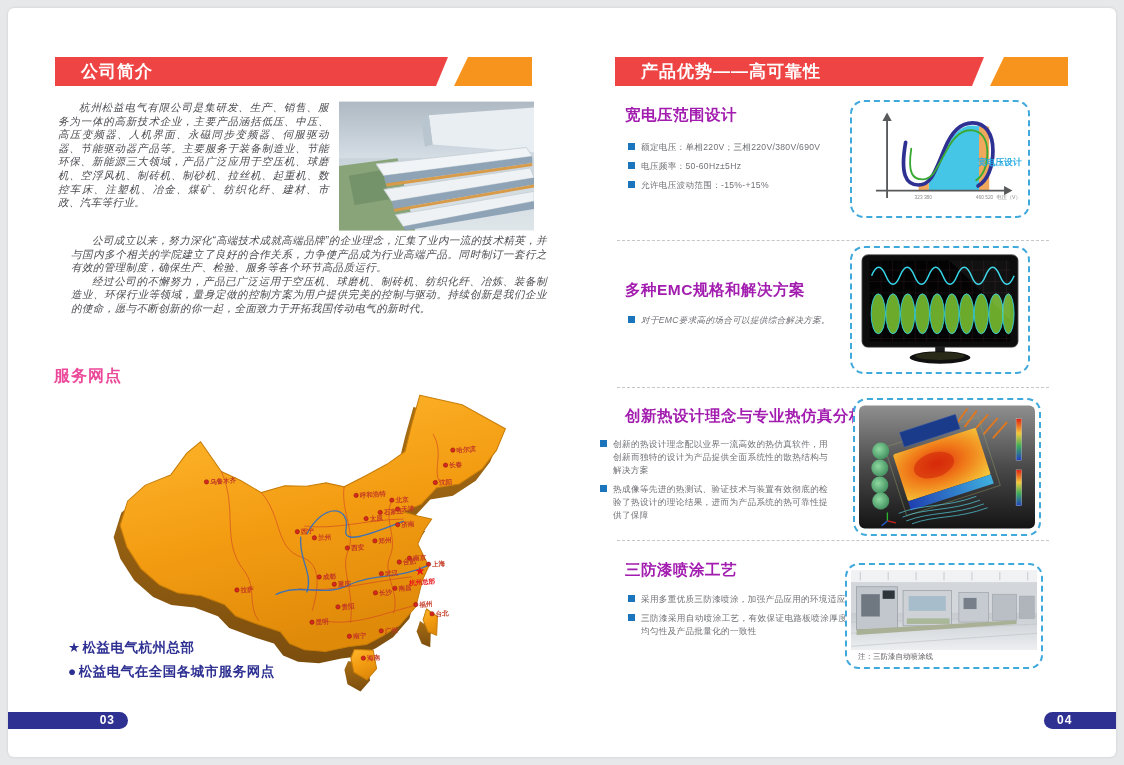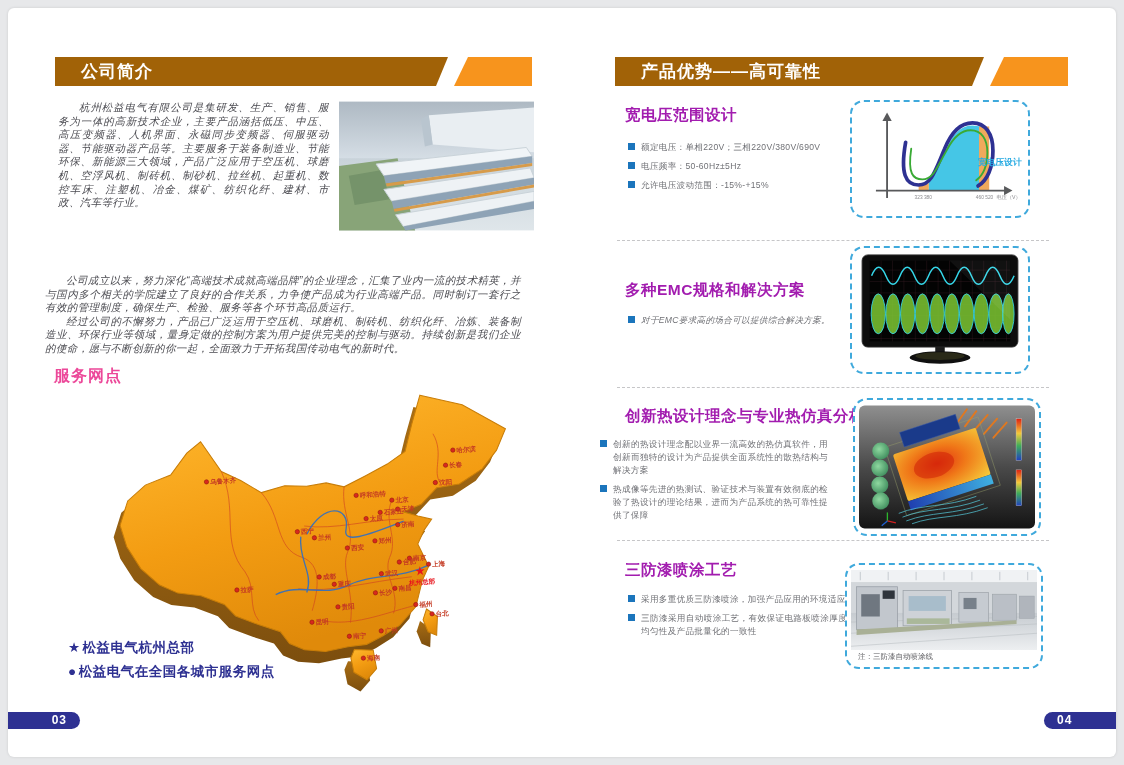--- a/index.html
+++ b/index.html
@@ -9,21 +9,21 @@
     position:relative;overflow:hidden;
   }
   .sheet{
     position:absolute;left:8px;top:8px;width:1108px;height:749px;
     background:#ffffff;border-radius:6px;box-shadow:0 0 3px rgba(0,0,0,.12);
   }
   .abs{position:absolute;}
   
   .hbar{display:flex;height:29px;}
   .hbar .bar-blue{
-    flex:1;background:#a16207;color:#fff;font-size:17px;font-weight:bold;
+    flex:1;background:#ef4444;color:#fff;font-size:17px;font-weight:bold;
     line-height:29px;padding-left:26px;letter-spacing:1px;
     clip-path:polygon(0 0,100% 0,calc(100% - 12px) 100%,0 100%);
   }
   .hbar .bar-orange{
     width:78px;background:#f7941d;margin-left:6px;
     clip-path:polygon(14px 0,100% 0,100% 100%,0 100%);
   }
   
   .body-text{
     font-size:10.5px;line-height:13.6px;color:#4c4c52;text-align:justify;
@@ -31,21 +31,21 @@
   }
   .body-text p{margin:0;text-indent:2em;font-style:italic;}
   .intro-row{display:flex;gap:10px;}
   .intro-row .txt{width:272px;}
   .svc-title{font-size:16px;font-weight:bold;color:#ec4899;letter-spacing:1px;}
   .legend-line{font-size:13.5px;font-weight:bold;color:#2e3192;letter-spacing:.5px;line-height:24px;}
   .legend-line .mk{margin-right:2px;}
   
   .pill{
     height:17px;background:#2e3192;color:#fff;font-size:12px;font-weight:bold;
-    line-height:17px;letter-spacing:1px;
+    line-height:17px;letter-spacing:1px;padding-left:48px;
   }
   .pill.left{border-radius:0 9px 9px 0;text-align:right;padding-right:13px;width:59px;}
   .pill.right{border-radius:9px 0 0 9px;text-align:left;padding-left:13px;width:59px;}
   
   .sec-title{font-size:15.5px;font-weight:bold;color:#a21caf;letter-spacing:.5px;}
   .bullet{display:flex;align-items:flex-start;margin-bottom:6px;}
   .bullet .sq{
     width:7px;height:7px;background:#1b75bc;flex:none;margin:2px 6px 0 0;
   }
   .bullet .bt{font-size:8.6px;line-height:13px;color:#707176;letter-spacing:.3px;text-align:justify;}
@@ -107,21 +107,21 @@
         <polygon points="54,102 200,78 200,85 56,110" fill="#8ea3b6"></polygon>
         <polygon points="56,110 200,85 200,88 57,113" fill="#d79b4a"></polygon>
       </g>
       <g>
         <polygon points="58,116 200,92 200,102 66,128" fill="#eef2f5" stroke="#c9d2d8" stroke-width="1"></polygon>
         <polygon points="66,128 200,102 200,110 68,132" fill="#8ea3b6"></polygon>
       </g>
     </svg>
   </div>
 
-  <div class="abs body-text" style="left:37px;top:226px;width:476px;margin-top:40px;">
+  <div class="abs body-text" style="left:63px;top:226px;width:476px;">
     <p>公司成立以来，努力深化“高端技术成就高端品牌”的企业理念，汇集了业内一流的技术精英，并与国内多个相关的学院建立了良好的合作关系，力争使产品成为行业高端产品。同时制订一套行之有效的管理制度，确保生产、检验、服务等各个环节高品质运行。</p>
     <p>经过公司的不懈努力，产品已广泛运用于空压机、球磨机、制砖机、纺织化纤、冶炼、装备制造业、环保行业等领域，量身定做的控制方案为用户提供完美的控制与驱动。持续创新是我们企业的使命，愿与不断创新的你一起，全面致力于开拓我国传动电气的新时代。</p>
   </div>
 
   <div class="abs svc-title" style="left:46px;top:358px;">服务网点</div>
 
   <svg class="abs" style="left:90px;top:372px;transform:rotate(-4deg);" width="436" height="332" viewBox="0 0 420 320">
     <defs>
       <linearGradient id="goldG" x1="0" y1="0" x2="0.3" y2="1">
         <stop offset="0" stop-color="#ffb82e"></stop>

